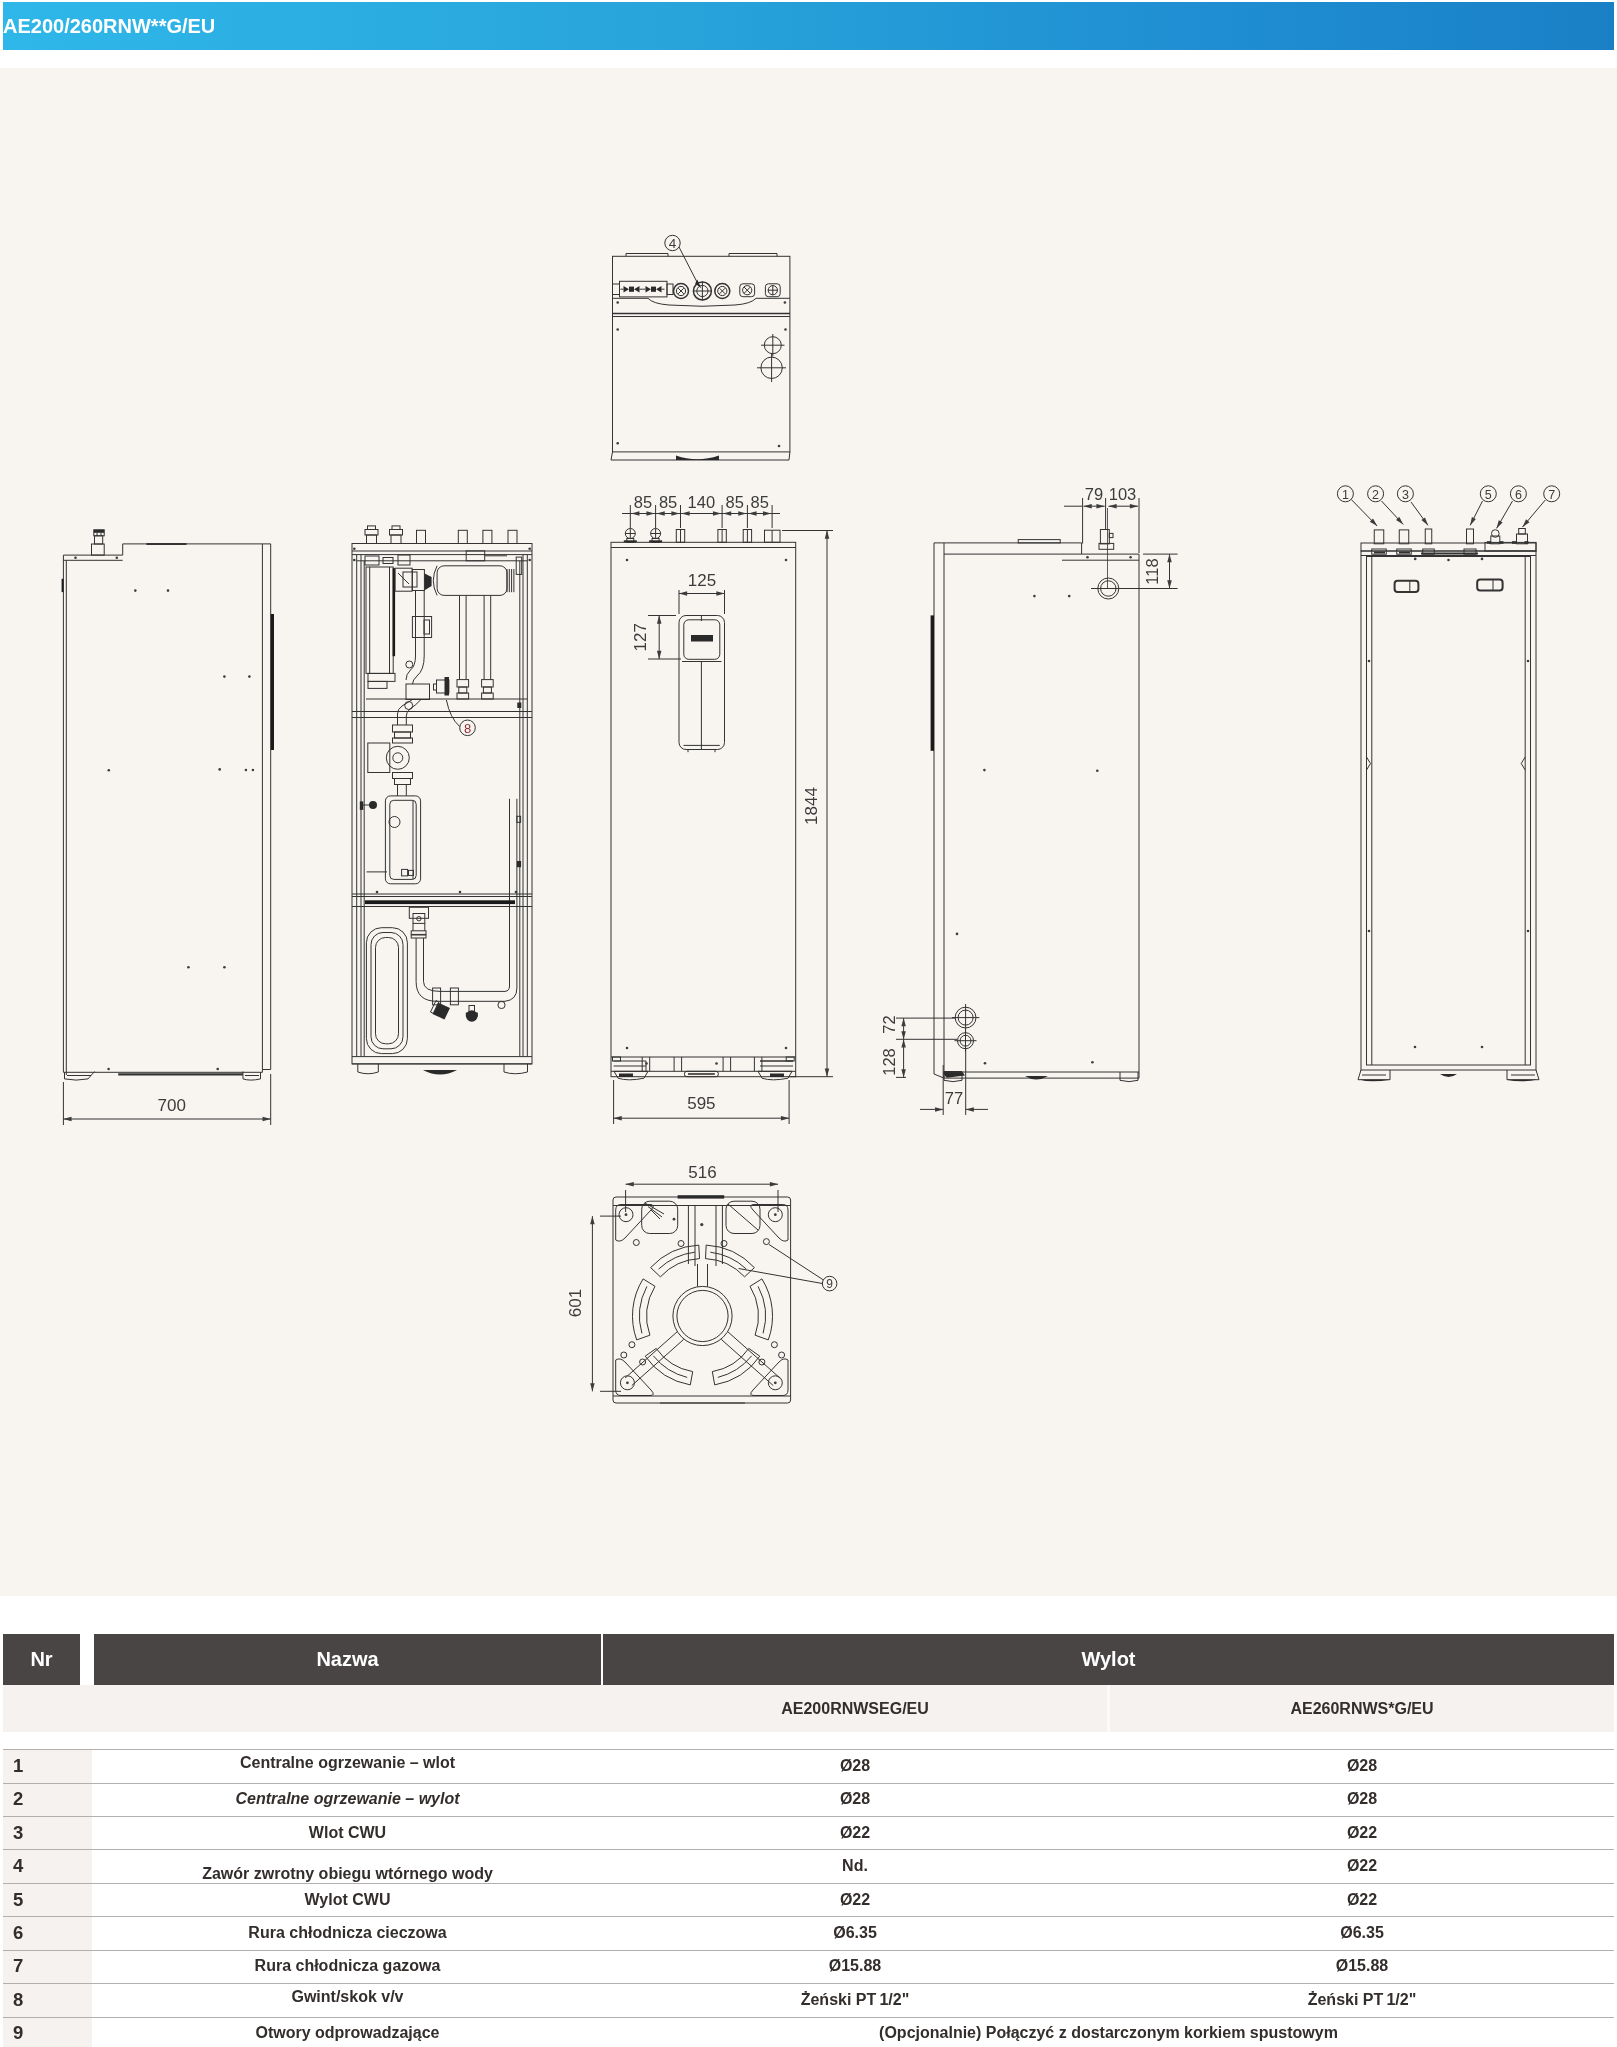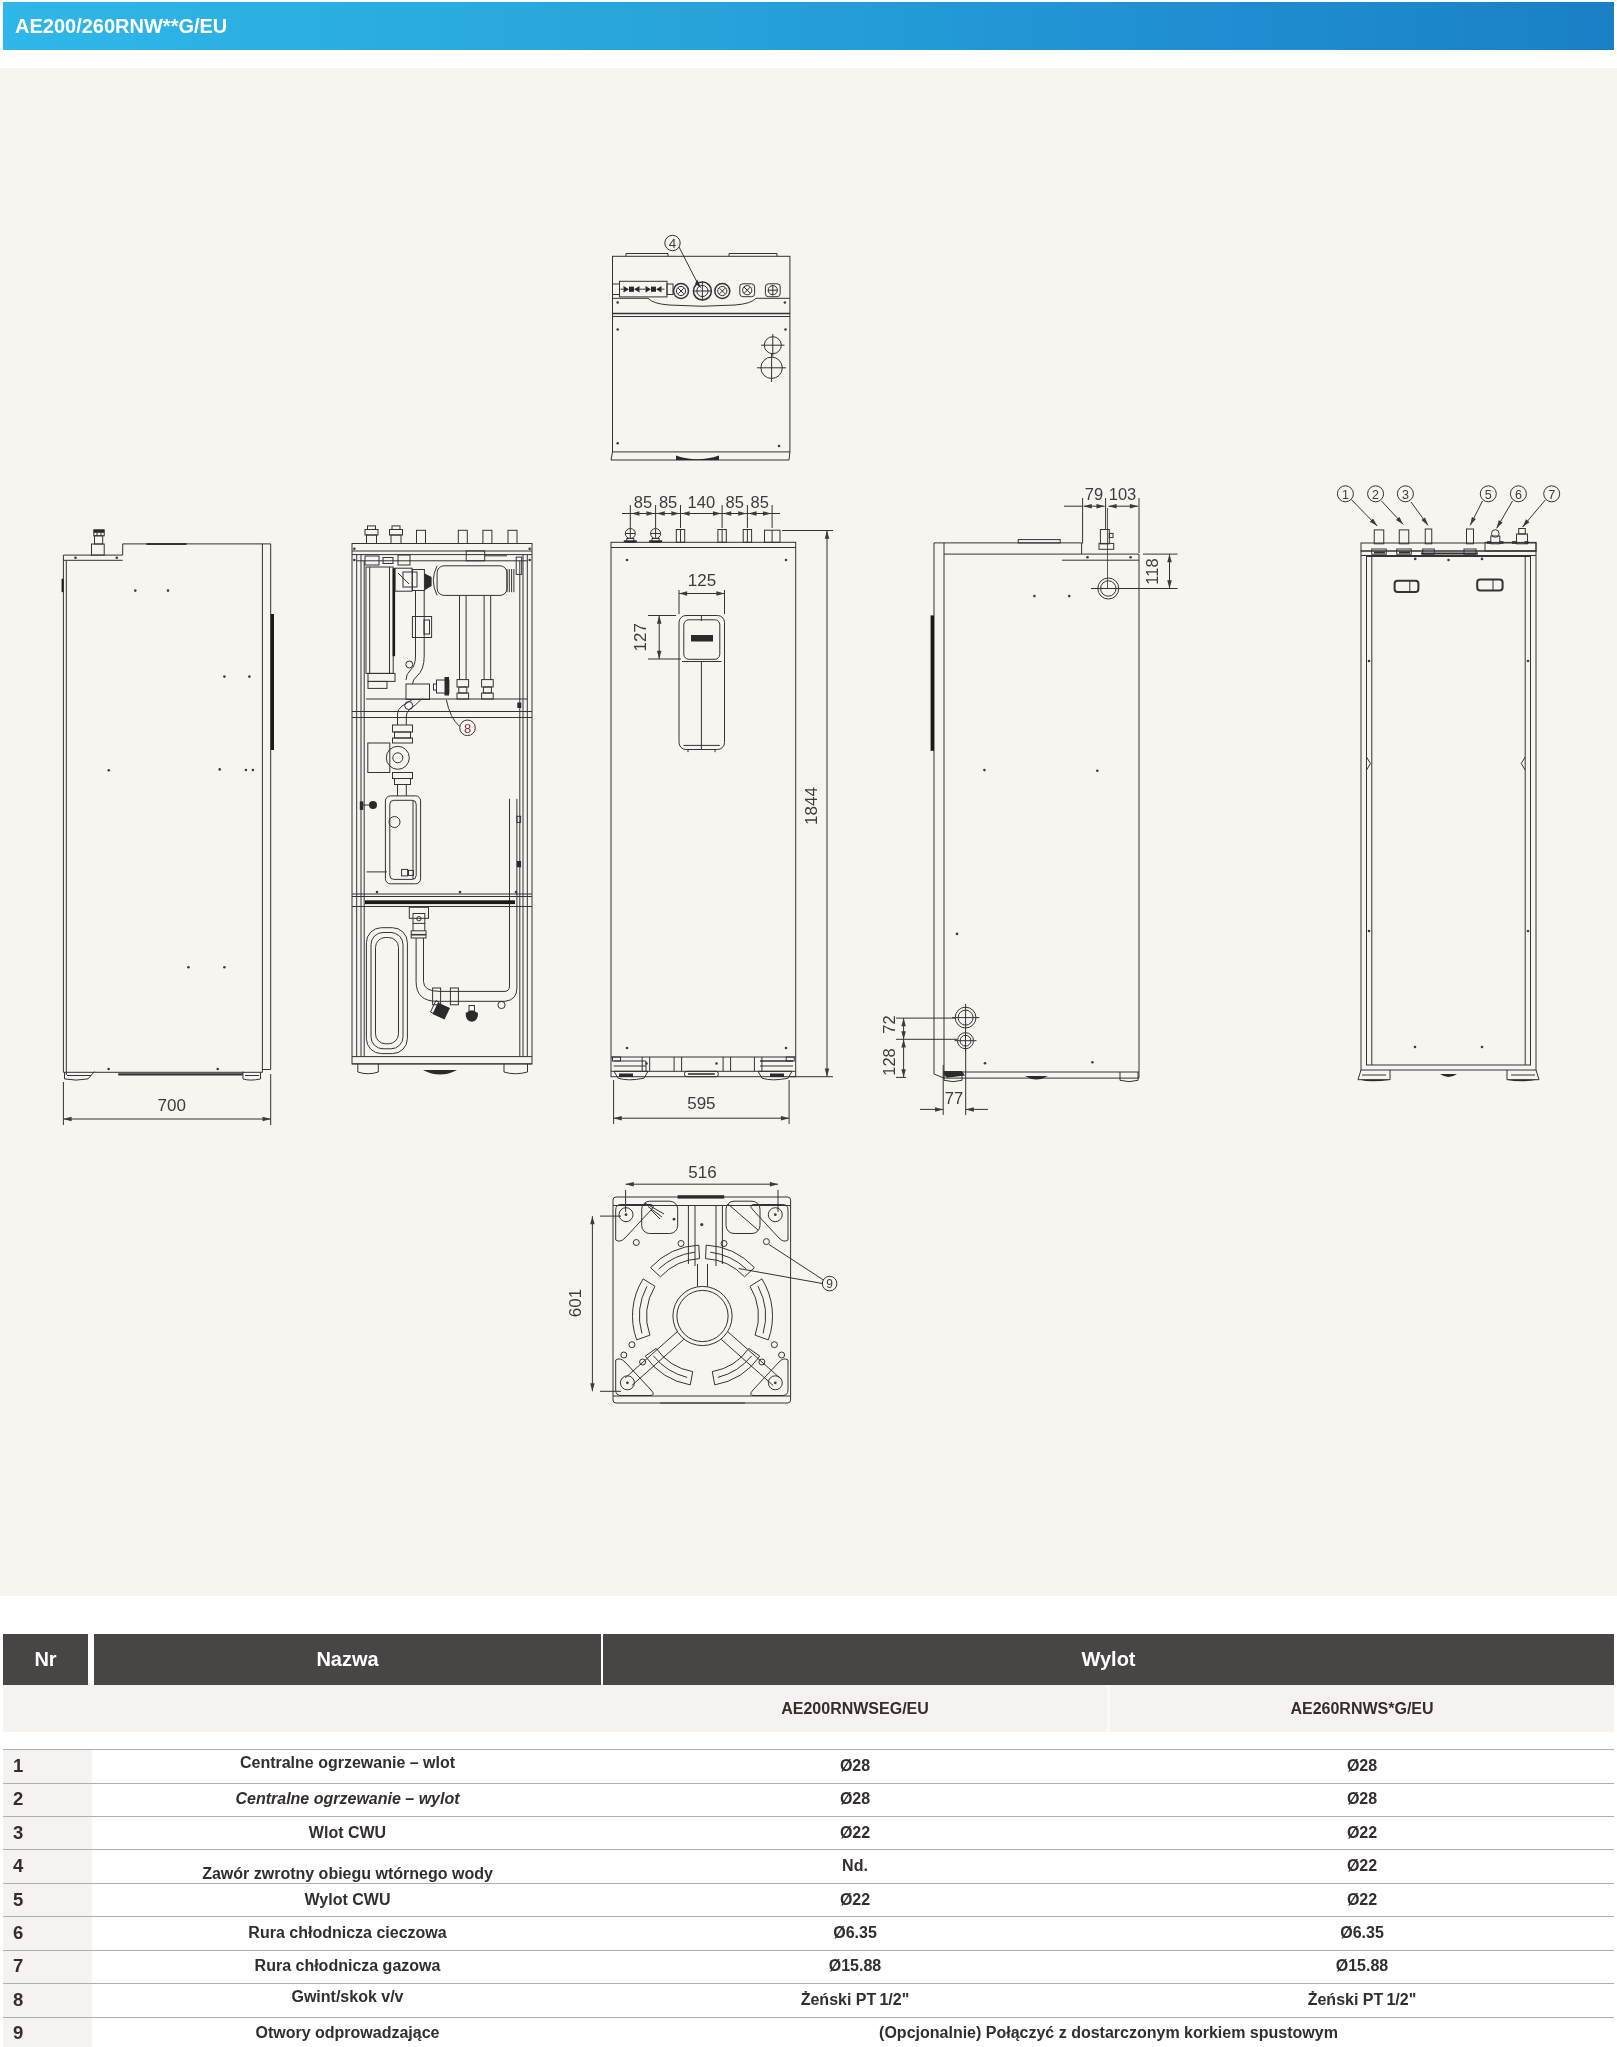--- a/index.html
+++ b/index.html
@@ -1,18 +1,18 @@
 <!DOCTYPE html>
 <html><head>
 <meta charset="utf-8">
 <style>
 html,body{margin:0;padding:0;}
 body{width:1617px;height:2047px;position:relative;font-family:"Liberation Sans",sans-serif;background:#ffffff;overflow:hidden;}
 #art{position:absolute;left:0;top:0;}
-.topbar{position:absolute;left:3px;top:2px;width:1611px;height:48px;background:linear-gradient(90deg,#2fb7e9 0%,#28a5db 40%,#1f8ed2 75%,#1a80c6 100%);color:#fff;font-size:20px;font-weight:bold;line-height:48px;padding-left:12px;box-sizing:border-box;letter-spacing:0px;}
+.topbar{position:absolute;left:3px;top:2px;width:1611px;height:48px;background:linear-gradient(90deg,#2fb7e9 0%,#28a5db 40%,#1f8ed2 75%,#1a80c6 100%);color:#fff;font-size:20px;font-weight:bold;line-height:48px;box-sizing:border-box;letter-spacing:0px;}
 .abs{position:absolute;box-sizing:border-box;}
 .thead{background:#4a4545;color:#fff;font-weight:bold;font-size:20px;display:flex;align-items:center;justify-content:center;}
 .beige{background:#f6f2ef;}
 .ct{display:flex;align-items:center;justify-content:center;font-weight:bold;font-size:16px;color:#332e2c;}
 .lt{display:flex;align-items:center;font-weight:bold;font-size:18.5px;color:#332e2c;}
 .rowline{border-top:1px solid #b3afac;}
 </style>
 </head>
 <body>
 <svg id="art" width="1617" height="1596" viewBox="0 0 1617 1596" fill="none" stroke="none">
@@ -552,21 +552,21 @@
 <text x="702.5" y="1178" font-size="17" fill="#3c3c3c" stroke="none" text-anchor="middle">516</text>
 <line x1="600" y1="1216.1" x2="621" y2="1216.1"></line>
 <line x1="600" y1="1391.3" x2="621" y2="1391.3"></line>
 <line x1="592.4" y1="1216.1" x2="592.4" y2="1391.3" marker-start="url(#ar)" marker-end="url(#ar)"></line>
 <text x="581" y="1303" font-size="17" fill="#3c3c3c" stroke="none" text-anchor="middle" transform="rotate(-90 581 1303)">601</text>
 </g>
 </g>
 </svg>
 <div class="topbar">AE200/260RNW**G/EU</div>
 
-<div class="abs thead" style="left:3px;top:1634px;width:85px;height:51px;">Nr</div>
+<div class="abs thead" style="left:3px;top:1634px;width:77px;height:51px;">Nr</div>
 <div class="abs thead" style="left:94px;top:1634px;width:507px;height:51px;">Nazwa</div>
 <div class="abs thead" style="left:603px;top:1634px;width:1011px;height:51px;">Wylot</div>
 <div class="abs beige" style="left:3px;top:1685px;width:1611px;height:47px;"></div>
 <div class="abs" style="left:1107px;top:1685px;width:3px;height:47px;background:#fcfaf8;"></div>
 <div class="abs ct" style="left:603px;top:1685px;width:504px;height:47px;">AE200RNWSEG/EU</div>
 <div class="abs ct" style="left:1110px;top:1685px;width:504px;height:47px;">AE260RNWS*G/EU</div>
 <div class="abs beige" style="left:3px;top:1749px;width:89px;height:298px;"></div>
 <div class="abs rowline" style="left:3px;top:1749.0px;width:1611px;height:33.5px;"></div>
 <div class="abs lt" style="left:13px;top:1749.0px;width:70px;height:33.5px;">1</div>
 <div class="abs ct" style="left:94px;top:1746px;width:507px;height:33.5px;">Centralne ogrzewanie – wlot</div>

